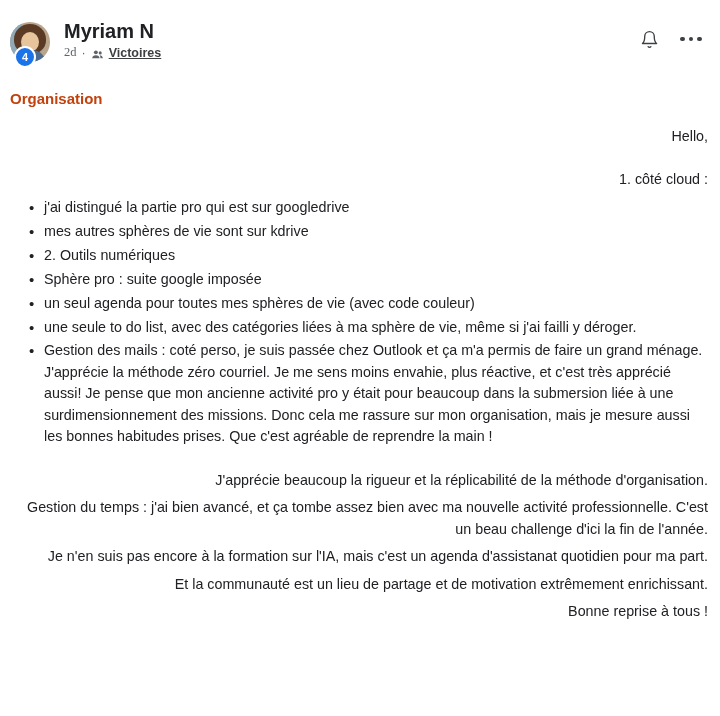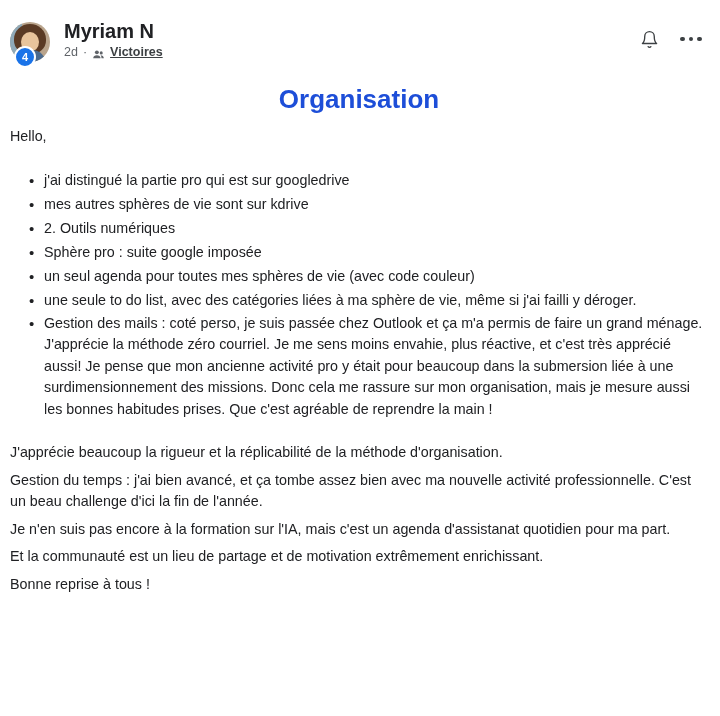--- a/index.html
+++ b/index.html
@@ -106,21 +106,21 @@
     color: #202124;
     line-height: 18px;
   }
   .meta-row {
     display: flex;
     align-items: center;
     font-size: 12.5px;
     color: #5f6368;
     margin-top: 5px;
   }
-  .meta-time { color: #5f6368; }
+  .meta-time { color: #5f6368; font-family: Liberation Serif, serif; }
   .meta-dot {
     margin: 0 5px;
     color: #5f6368;
   }
   .group-icon {
     display: inline-block;
     width: 13px;
     height: 13px;
     margin-right: 5px;
     position: relative;
@@ -157,32 +157,32 @@
     border-radius: 50%;
     background: #3c4043;
     display: block;
   }
 
   
   .post-body {
     padding: 0 12px 0 10px;
   }
   .post-title {
-    font-size: 26px;
+    font-size: 15px;
     font-weight: 700;
-    color: #1d4ed8;
+    color: #c2410c;
     margin: 24px 0 14px 0;
     line-height: 26px;
-    text-align: center;
   }
   .para {
     font-size: 14.3px;
     line-height: 21.5px;
     color: #202124;
     margin: 0 0 8px 0;
+    text-align: right;
   }
   .para.tight { margin-bottom: 6px; }
   .spacer-line { height: 13px; }
   ul.bullets {
     margin: 0 0 22px 0;
     padding-left: 34px;
     list-style: none;
   }
   ul.bullets li {
     font-size: 14.3px;
@@ -251,20 +251,21 @@
         </span>
       </div>
     </div>
   </div>
 
   <div class="post-body">
     <div class="post-title">Organisation</div>
 
     <p class="para">Hello,</p>
     <div class="spacer-line"></div>
+    <p class="para tight">1. côté cloud :</p>
 
     <ul class="bullets">
       <li>j'ai distingué la partie pro qui est sur googledrive</li>
       <li>mes autres sphères de vie sont sur kdrive</li>
       <li>2. Outils numériques</li>
       <li>Sphère pro : suite google imposée</li>
       <li>un seul agenda pour toutes mes sphères de vie (avec code couleur)</li>
       <li>une seule to do list, avec des catégories liées à ma sphère de vie, même si j'ai failli y déroger.</li>
       <li class="wrap">Gestion des mails : coté perso, je suis passée chez Outlook et ça m'a permis de faire un grand ménage. J'apprécie la méthode zéro courriel. Je me sens moins envahie, plus réactive, et c'est très apprécié aussi! Je pense que mon ancienne activité pro y était pour beaucoup dans la submersion liée à une surdimensionnement des missions. Donc cela me rassure sur mon organisation, mais je mesure aussi les bonnes habitudes prises. Que c'est agréable de reprendre la main !</li>
     </ul>

